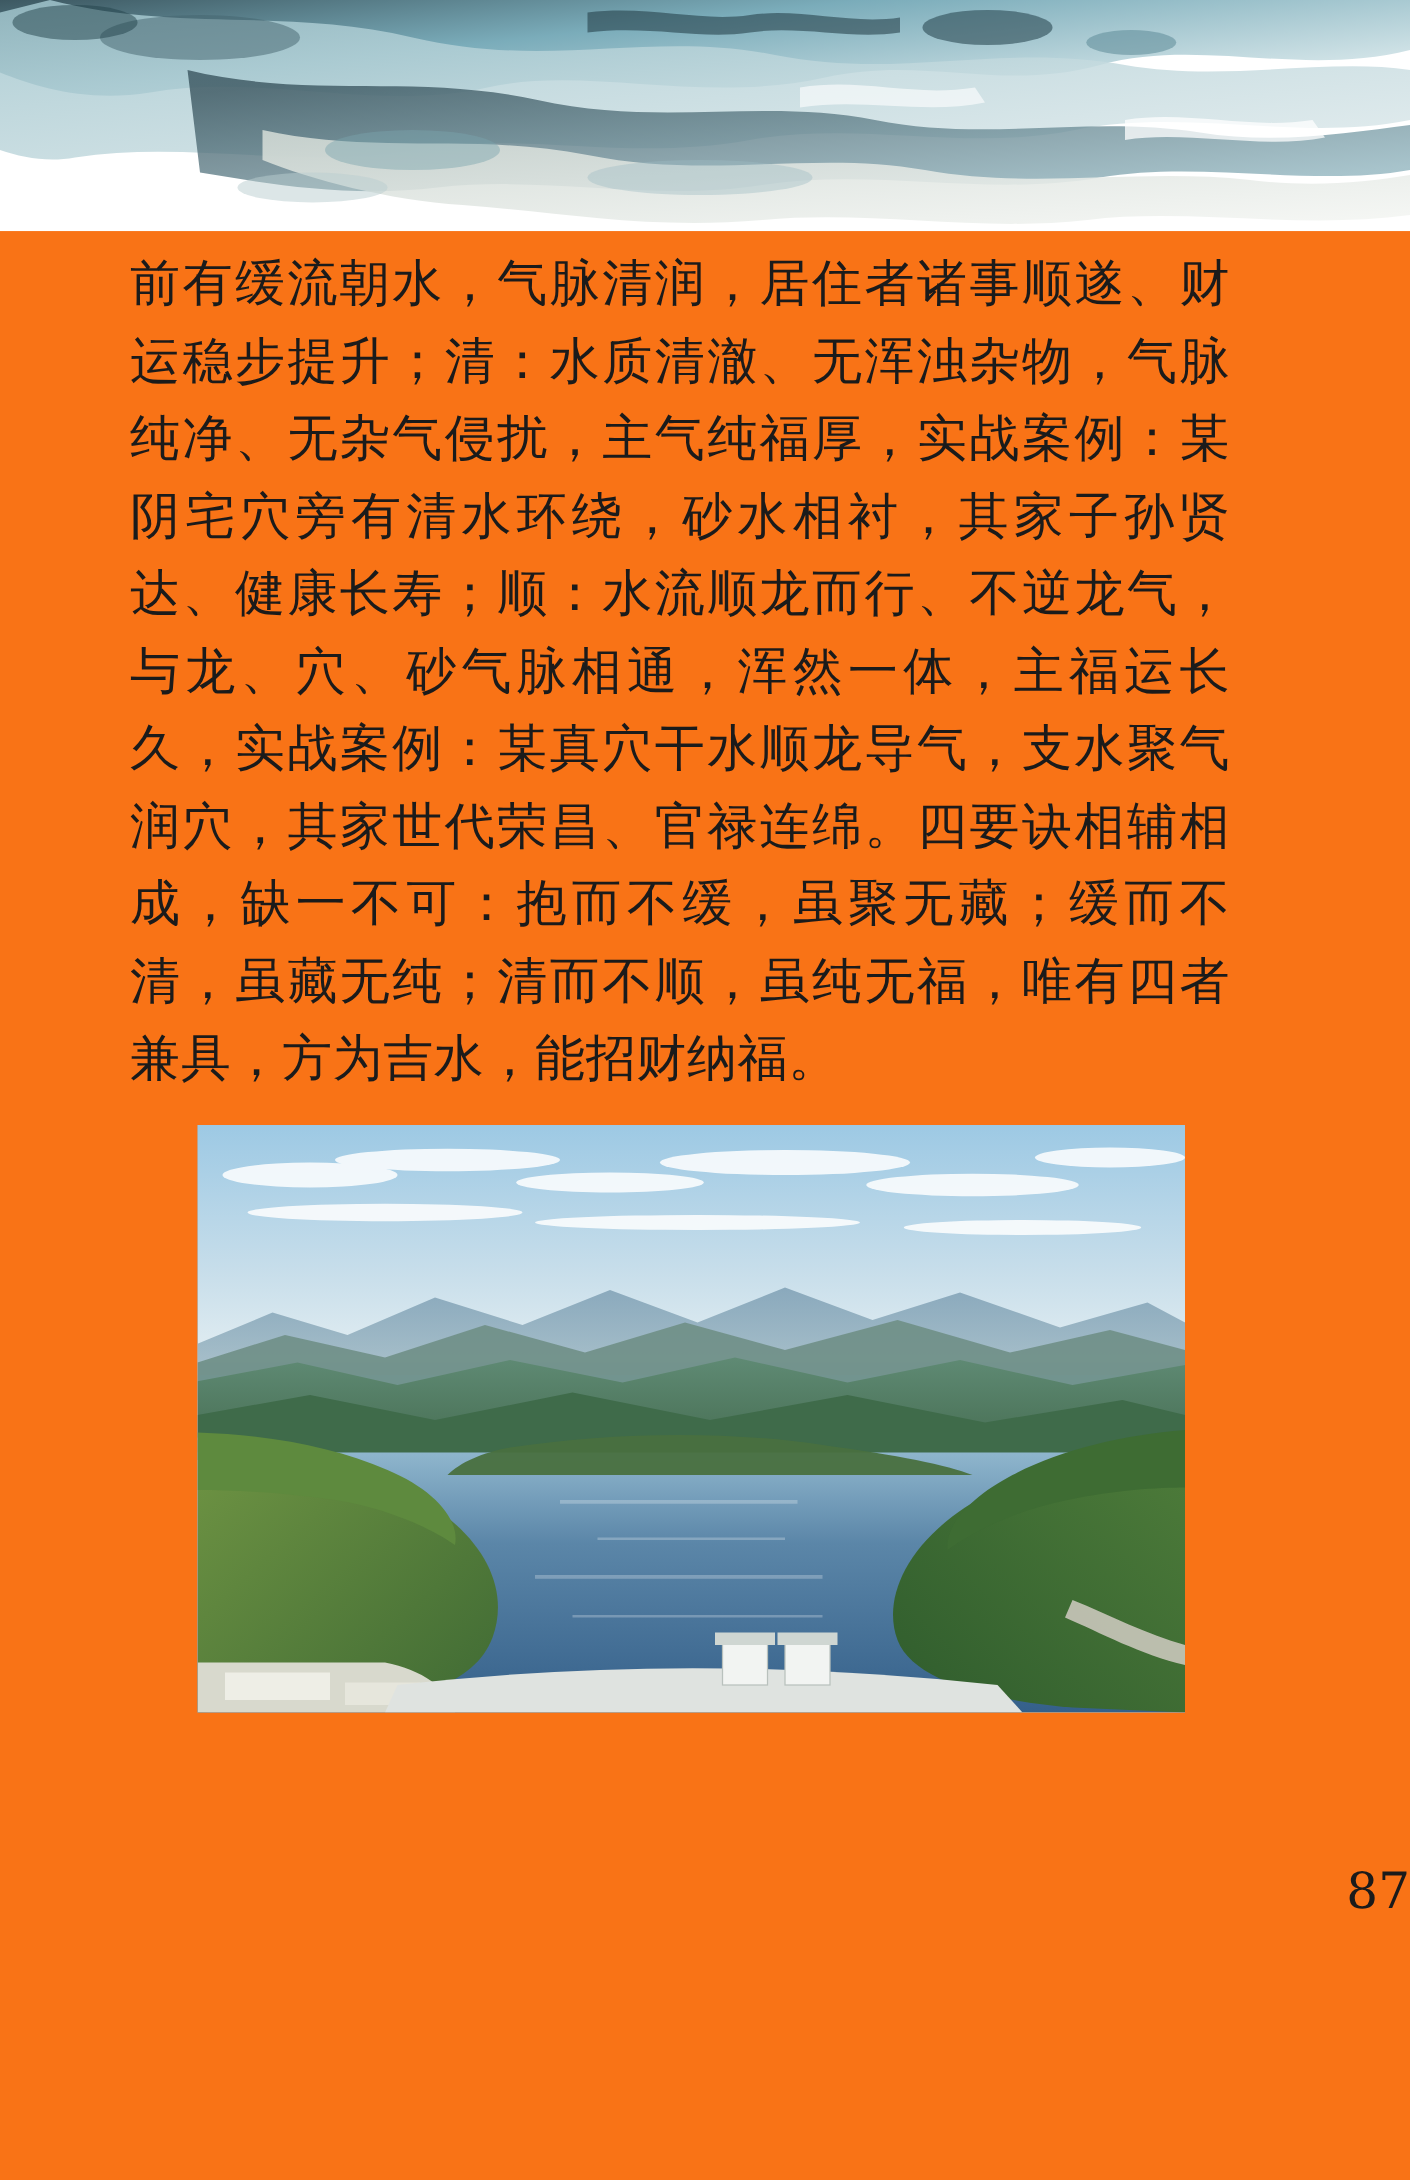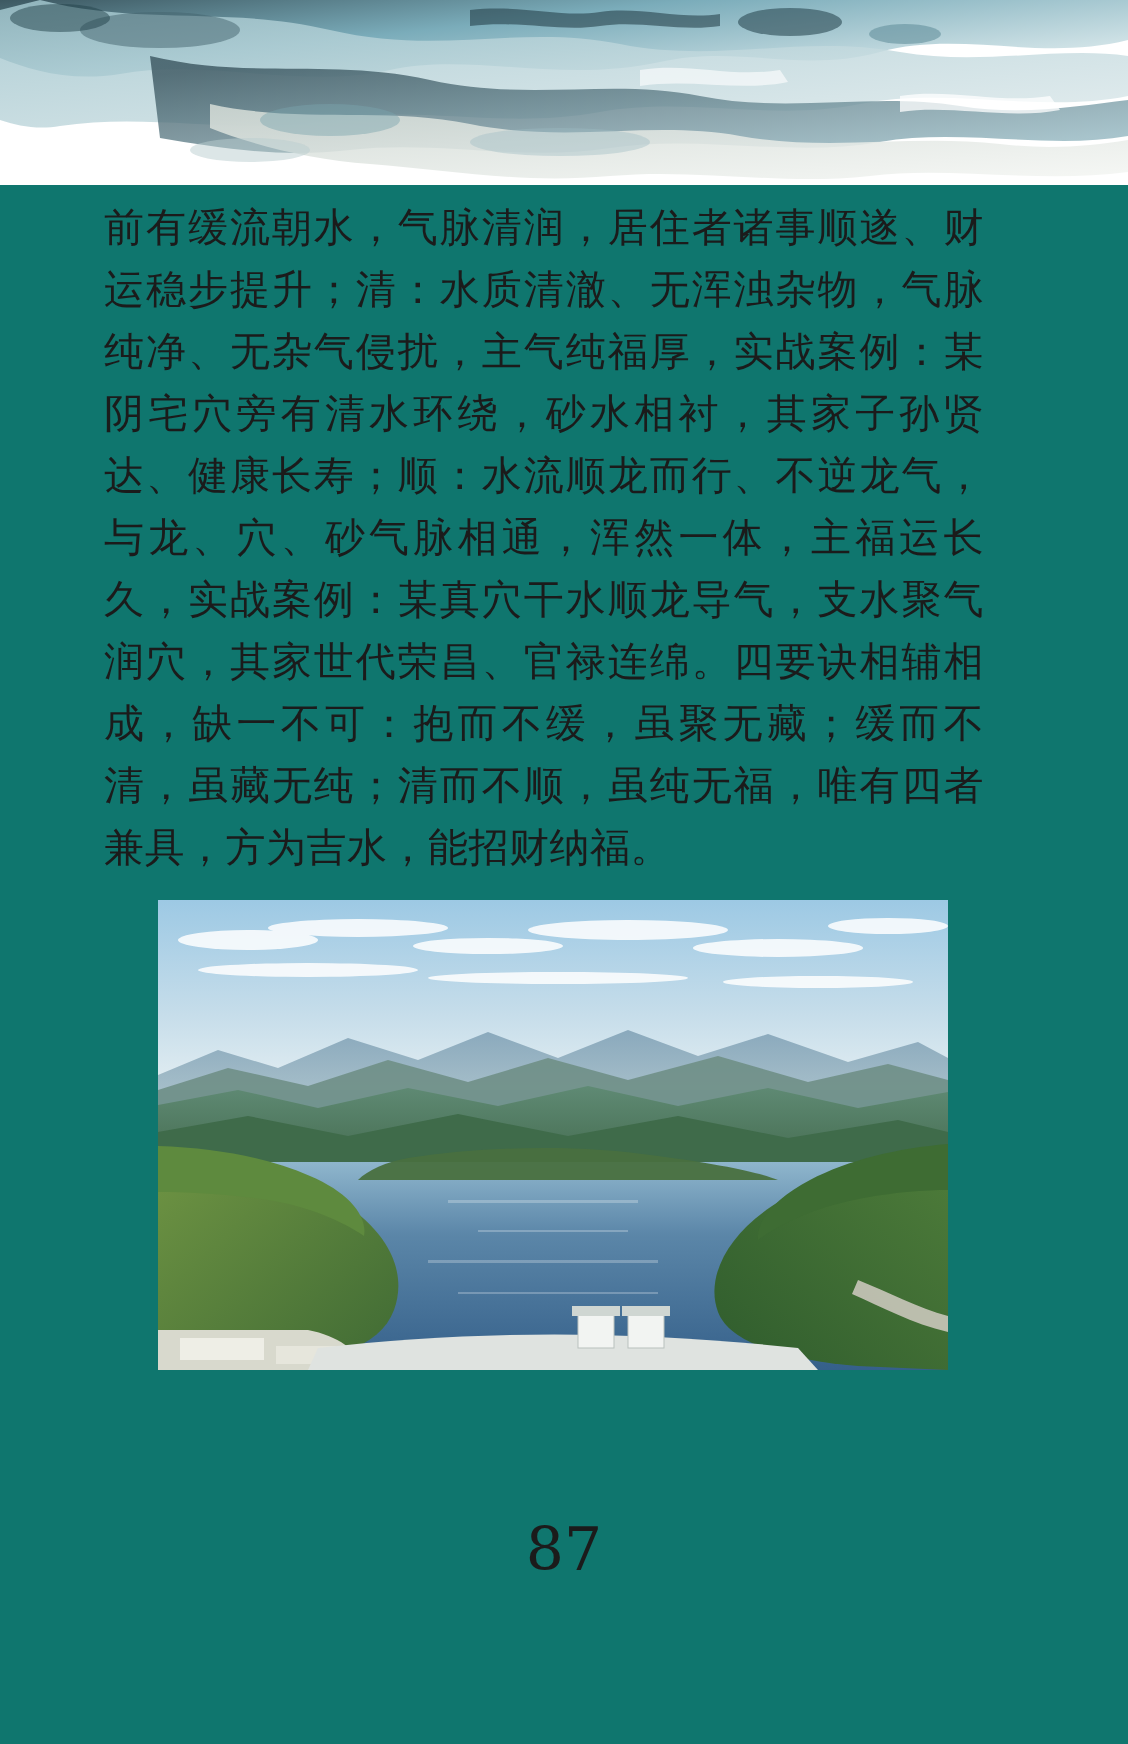--- a/index.html
+++ b/index.html
@@ -12,21 +12,21 @@
     width: 1128px;
     height: 1744px;
     position: relative;
     font-family: "Liberation Sans", "DejaVu Sans", sans-serif;
     overflow: hidden;
   }
 
   .page {
     position: absolute;
     inset: 0;
-    background: #0f766e;
+    background: #f97316;
     padding-left: 16px;
   }
 
   
   .banner {
     position: absolute;
     top: 0;
     left: 0;
     width: 1128px;
     height: 185px;
@@ -62,25 +62,24 @@
     background: #8fc3e0;
   }
   .photo svg { display:block; }
 
   
   .page-number {
     position: absolute;
     top: 1490px;
     left: 0;
     width: 1128px;
-    text-align: center;
-    font-size: 60px;
+    text-align: right;
+    font-size: 40px;
     color: #1b1b1b;
     font-family: "DejaVu Serif", serif;
-    margin-top: 24px;
   }
 </style>
 </head>
 <body>
 
 <div class="page">
 
   <div class="banner">
     <svg width="1128" height="185" viewBox="0 0 1128 185" xmlns="http://www.w3.org/2000/svg" aria-hidden="true">
       <defs>

